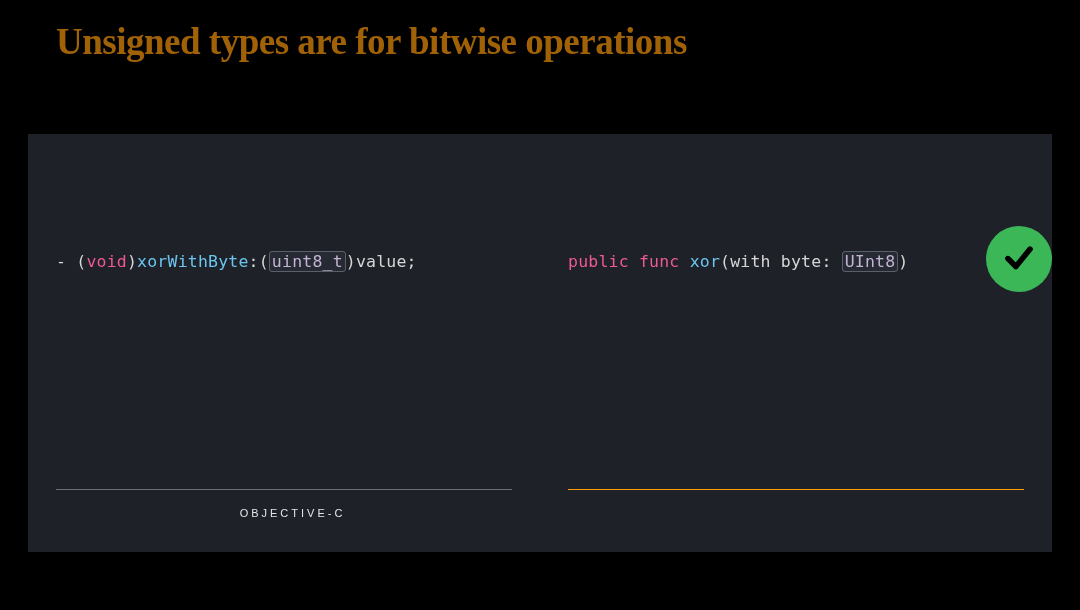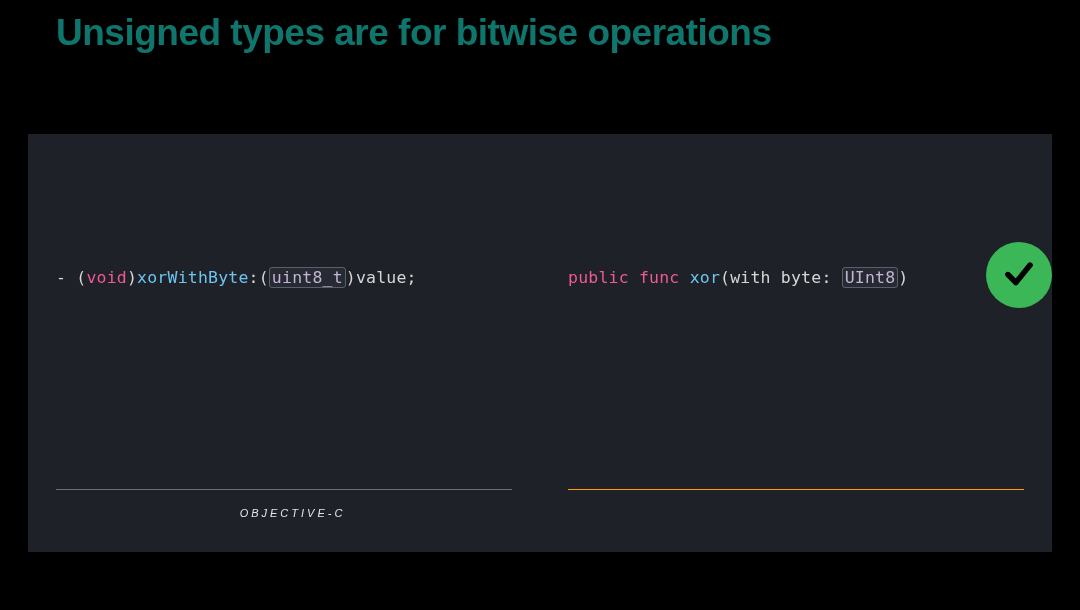--- a/index.html
+++ b/index.html
@@ -10,40 +10,40 @@
     body {
       width: 1080px;
       height: 610px;
       background: #000000;
       font-family: -apple-system, BlinkMacSystemFont, "Segoe UI", Helvetica, Arial, sans-serif;
       overflow: hidden;
       position: relative;
     }
     .title {
       position: absolute;
-      top: 12px;
+      top: 20px;
       left: 56px;
       font-size: 37px;
       font-weight: 700;
-      color: #0f766e;
+      color: #a16207;
       letter-spacing: -0.5px;
+      font-family: Liberation Serif, serif;
     }
     .panel {
       position: absolute;
       top: 134px;
       left: 28px;
       width: 1024px;
       height: 418px;
       background: #1e2128;
       display: flex;
     }
     .column {
       flex: 1;
       position: relative;
-      margin-top: 16px;
     }
     .code-line {
       position: absolute;
       top: 118px;
       left: 28px;
       font-family: "SF Mono", Menlo, Monaco, Consolas, monospace;
       font-size: 16.5px;
       color: #d6d6d6;
       white-space: nowrap;
       letter-spacing: 0.2px;
@@ -100,21 +100,20 @@
     .lang-label {
       position: absolute;
       bottom: 33px;
       left: 17px;
       right: 0;
       text-align: center;
       font-size: 11px;
       letter-spacing: 3px;
       color: #e5e5e7;
       font-weight: 400;
-      font-style: italic;
     }
   </style>
 </head>
 <body>
 
 <div class="title">Unsigned types are for bitwise operations</div>
 
 <div class="panel">
 
   <div class="column">

